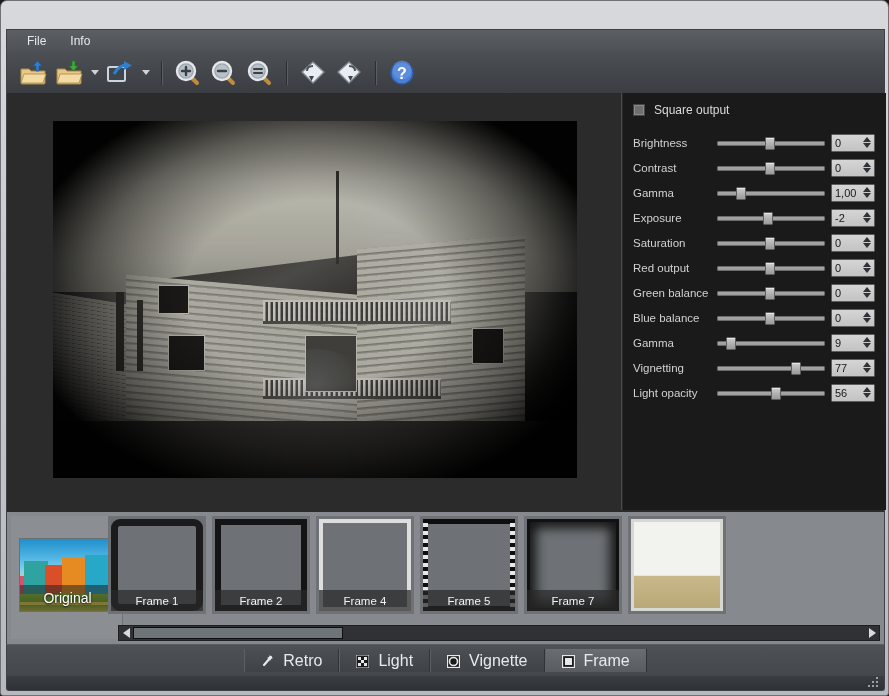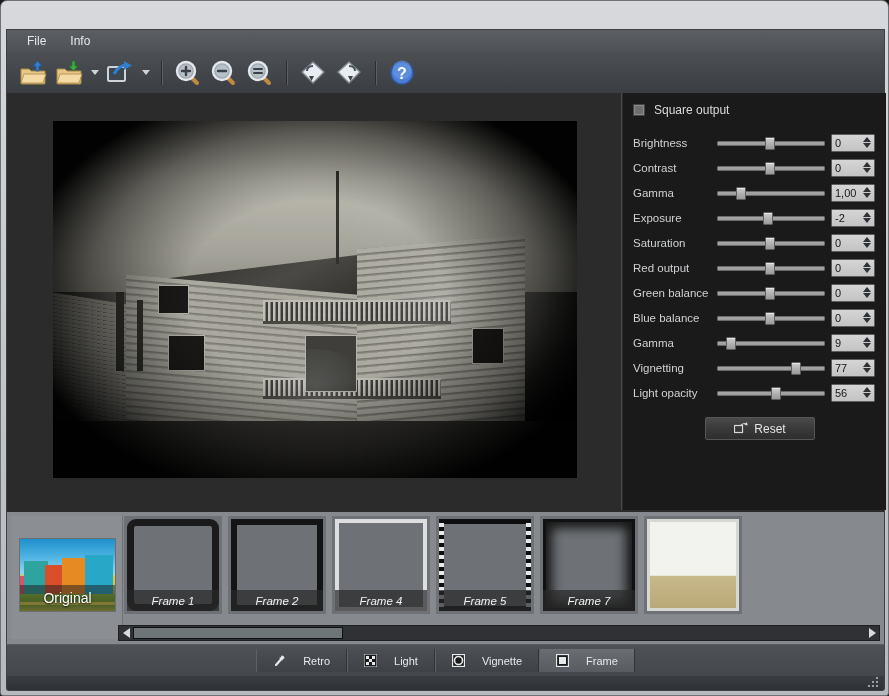--- a/index.html
+++ b/index.html
@@ -231,23 +231,22 @@
     background: linear-gradient(to bottom, #8fbf35 0%, #6ea32b 60%, #c7c24a 100%); }
   .ot-stripe { position:absolute; left:0; bottom:8%; width:100%; height:5%; background:#e9d84a; }
   #orig-label-bar {
     position:absolute; left:0; bottom:0; width:100%; height:26px;
     background: rgba(30,30,30,0.52);
     display:flex; align-items:center; justify-content:center;
   }
   #orig-label { font-size: 14px; color:#ffffff; text-shadow: 0 1px 2px rgba(0,0,0,0.9); }
 
   #frames-scroll {
-    position: absolute; left: 117px; top: 4px; right: 4px; height: 123px;
+    position: absolute; left: 101px; top: 4px; right: 4px; height: 123px;
     overflow: hidden;
-    font-style: italic;
   }
   #frames-row { position:absolute; left: 0; top: 0; display:flex; gap: 6px; }
   .frame-cell {
     width: 98px; height: 98px; position: relative; flex-shrink:0;
     background: #6e7276; padding: 3px;
   }
   .frame-cell.selected { background: transparent; padding: 0; }
   .fc-sel-ring {
     position:absolute; left:0; top:0; width:100%; height:100%;
     border: 3px solid #2f9fe0; border-radius: 6px;
@@ -302,23 +301,23 @@
 
   
   #tabbar {
     position: absolute; left: 5px; top: 643px; width: 879px; height: 32px;
     background: linear-gradient(to bottom, #4e5256 0%, #44484c 100%);
     border: 1px solid #3e4246; border-top: 1px solid #5a5e62; border-bottom: none;
     display:flex; align-items:center; justify-content:center;
   }
   #tabs { display:flex; height: 23px; }
   .tab {
-    display:flex; align-items:center; gap:16px;
+    display:flex; align-items:center; gap:8px;
     padding: 0 16px; height: 23px;
-    font-size: 11px; color: #e7eaec;
+    font-size: 16px; color: #e7eaec;
     background: linear-gradient(to bottom, #4b4f53 0%, #3f4347 100%);
     border-left: 1px solid #5d6165; border-right: 1px solid #303438;
   }
   .tab.active { background: linear-gradient(to bottom, #6a6e72 0%, #585c60 100%); }
   .tab-icon { width: 14px; height: 14px; position: relative; flex-shrink:0; }
 
   #statusbar {
     position: absolute; left: 5px; top: 675px; width: 879px; height: 15px;
     background: linear-gradient(to bottom, #3a3e42 0%, #2e3236 100%);
     border: 1px solid #3e4246; border-top: none;
@@ -613,28 +612,20 @@
             </div>
             <div class="spin">
               <span class="spin-val">56</span>
               <div class="spin-arrows">
                 <div class="spin-up"></div>
                 <div class="spin-dn"></div>
               </div>
             </div>
           </div>
         </div>
-      <div id="reset-btn">
-        <svg width="14" height="13" viewBox="0 0 14 13">
-          <rect x="0.5" y="3.5" width="8" height="7" fill="none" stroke="#d6d9dc" stroke-width="1.2"></rect>
-          <path d="M7 3 q4 -3 6 0" stroke="#d6d9dc" stroke-width="1.2" fill="none"></path>
-          <path d="M13 0 l0.6 3.6 -3.4 -0.8 z" fill="#d6d9dc"></path>
-        </svg>
-        <span>Reset</span>
-      </div>
     </div>
   </div>
 
   <div id="filmstrip">
     <div id="orig-cell">
       <div id="orig-thumb">
         <div class="ot-sky"></div>
         <div class="ot-b5"></div>
         <div class="ot-b1"></div>
         <div class="ot-b2"></div>

